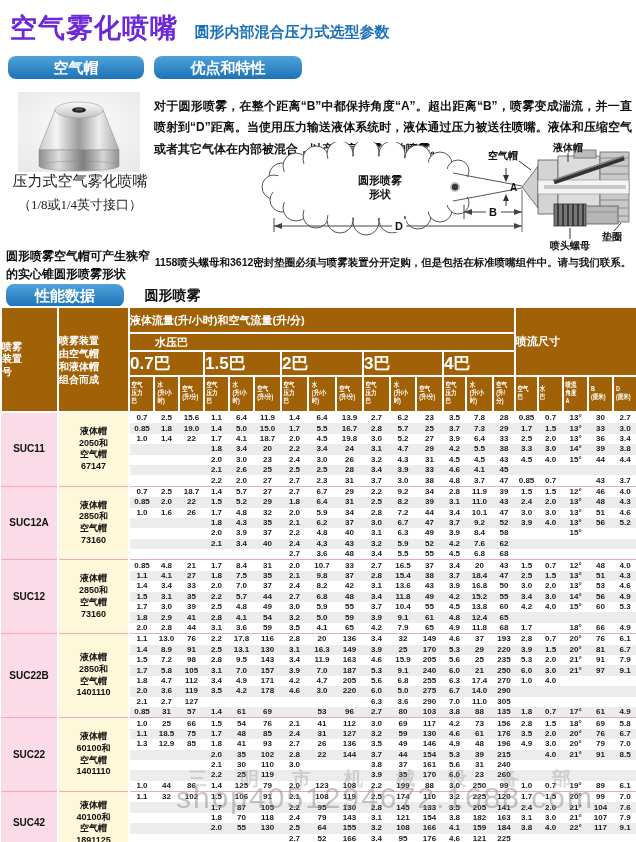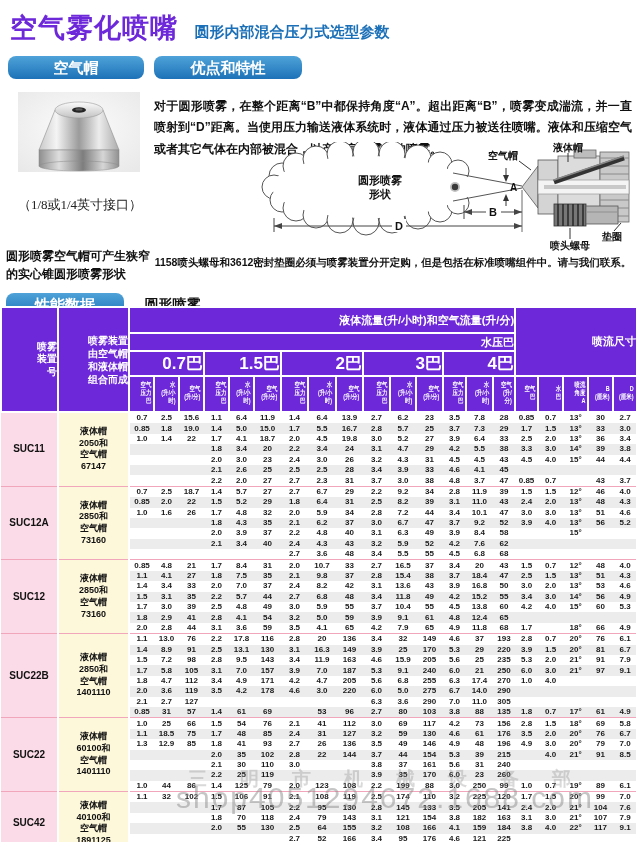--- a/index.html
+++ b/index.html
@@ -29,29 +29,29 @@
   
   #right-panel{top:56px;left:154px;width:478px;}
   #tab-features{width:148px;}
   #features-text{position:absolute;top:40px;left:0;width:478px;font-size:12px;font-weight:bold;
       line-height:1.78;text-align:justify;color:#111;}
   #spray-diagram{position:absolute;top:86px;left:2px;}
   #diagram-note{position:absolute;top:200px;left:0;width:478px;text-align:center;
       font-size:10.5px;font-weight:bold;color:#111;white-space:nowrap;}
 
   
-  #perf-row{top:293px;left:6px;white-space:nowrap;}
+  #perf-row{top:284px;left:6px;white-space:nowrap;}
   #tab-performance{display:inline-block;width:118px;vertical-align:middle;}
   #spray-type-label{display:inline-block;font-size:14px;font-weight:bold;color:#111;margin-left:16px;vertical-align:middle;}
 
   
   #table-wrap{top:306px;left:0;width:636px;}
   table{border-collapse:collapse;table-layout:fixed;width:636px;border-bottom:2px solid #f2a6bc;}
-  thead th{background:#6d28d9;color:#fff;font-weight:bold;border:2px solid #fff;
-           padding:0;vertical-align:middle;text-align:right;white-space:pre-line;overflow:hidden;}
+  thead th{background:#a16207;color:#fff;font-weight:bold;border:2px solid #fff;
+           padding:0;vertical-align:middle;text-align:left;white-space:pre-line;overflow:hidden;}
   th.h-model{font-size:10px;line-height:1.25;}
   th.h-device{font-size:10px;line-height:1.3;}
   th.h-flow{font-size:11px;height:24px;}
   th.h-ptitle{font-size:11px;height:16px;padding-left:25px;}
   th.h-press{font-size:17px;height:20px;}
   th.h-spray{font-size:11px;}
   th.h-sub{height:34px;}
   th.h-sub span{display:inline-block;font-size:7px;line-height:1.2;transform:scaleX(.78);white-space:pre-line;}
   tbody td{padding:0;height:10.4px;line-height:1;vertical-align:middle;text-align:center;overflow:hidden;}
   td.data{font-size:8px;font-weight:bold;color:#1a1a1a;}
@@ -105,20 +105,21 @@
     </defs>
     <rect x="0" y="0" width="122" height="80" fill="url(#bgGrad)"></rect>
     <path d="M37,18 L21,58 L101,58 L85,18 Z" fill="url(#metalH)" stroke="#8d8d8d" stroke-width="0.6"></path>
     <rect x="21" y="58" width="80" height="16" fill="url(#cylGrad)" stroke="#868686" stroke-width="0.5"></rect>
     <ellipse cx="61" cy="74" rx="40" ry="5" fill="url(#cylGrad)" stroke="#8a8a8a" stroke-width="0.5"></ellipse>
     <ellipse cx="61" cy="18" rx="24" ry="8" fill="url(#topGrad)" stroke="#9a9a9a" stroke-width="0.6"></ellipse>
     <ellipse cx="61" cy="18" rx="7" ry="2.8" fill="#242424"></ellipse>
     <ellipse cx="61" cy="17.4" rx="3.6" ry="1.2" fill="#5a5a5a"></ellipse>
   </svg>
 
+  <div id="air-cap-caption1">压力式空气雾化喷嘴</div>
   <div id="air-cap-caption2">（1/8或1/4英寸接口）</div>
   <div id="air-cap-desc">圆形喷雾空气帽可产生狭窄的实心锥圆形喷雾形状</div>
 </div>
 
 <div class="abs" id="right-panel">
   <div class="tab" id="tab-features">优点和特性</div>
   <div id="features-text">对于圆形喷雾，在整个距离“B”中都保持角度“A”。超出距离“B”，喷雾变成湍流，并一直喷射到“D”距离。当使用压力输送液体系统时，液体通过压力被送往喷嘴。液体和压缩空气或者其它气体在内部被混合，以产生完全雾化的喷雾。</div>
 
   <svg id="spray-diagram" width="474" height="112" viewBox="0 0 474 112">
 

